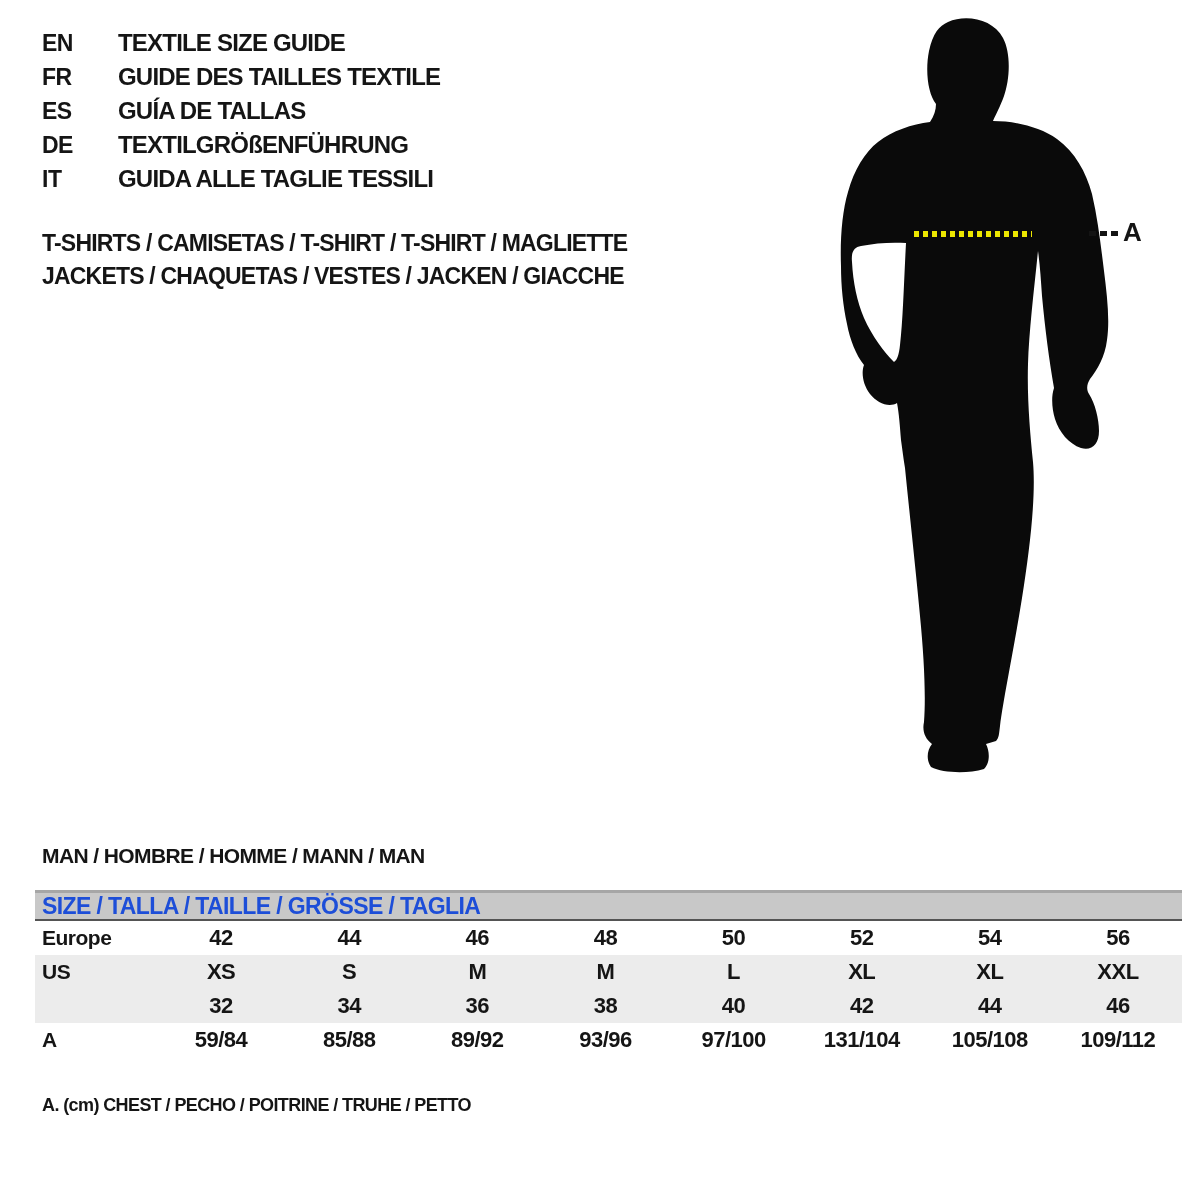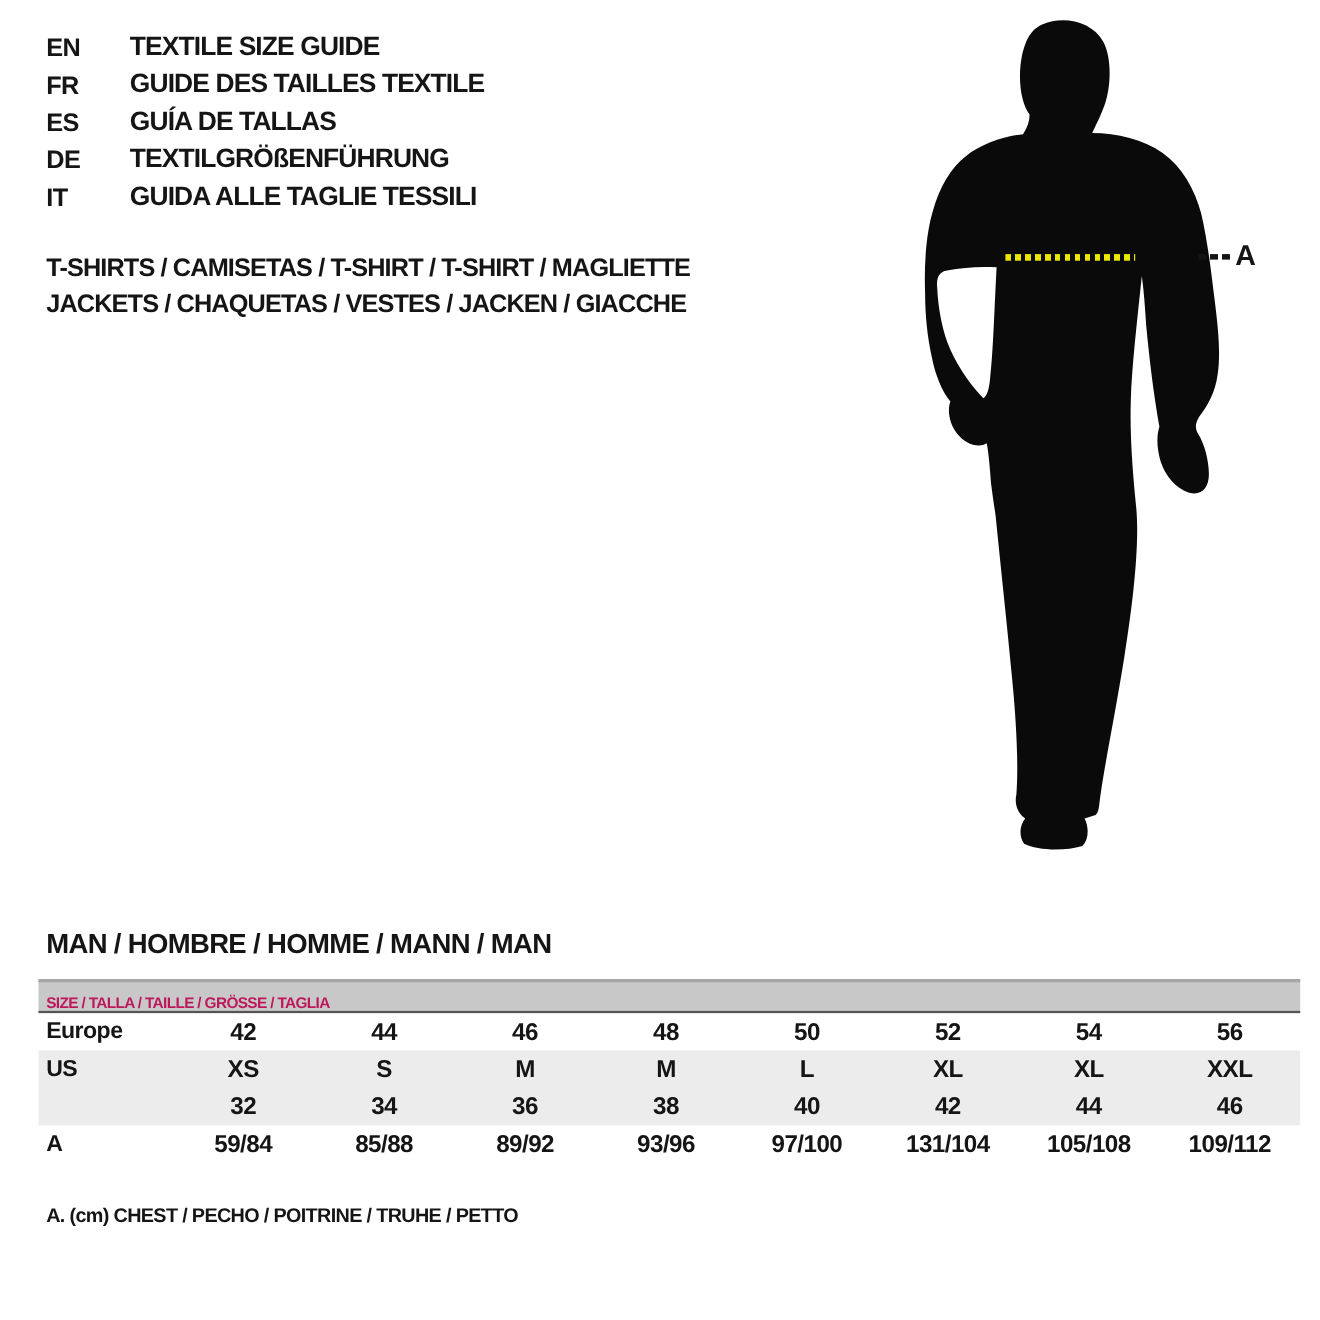--- a/index.html
+++ b/index.html
@@ -52,34 +52,34 @@
   }
   .measure-label {
     left: 1123px; top: 217px;
     font-weight: bold; font-size: 26px; letter-spacing: -0.5px;
     z-index: 3;
   }
 
   
   .section-heading {
     left: 42px; top: 844px;
-    font-weight: bold; font-size: 25px; letter-spacing: -0.6px; white-space: nowrap;
+    font-weight: bold; font-size: 21px; letter-spacing: -0.6px; white-space: nowrap;
   }
 
   
   .size-table { left: 35px; top: 890px; width: 1147px; }
   .table-header {
     height: 26px;
     background: #c8c8c8;
     border-top: 3px solid #a6a6a6;
     border-bottom: 2px solid #545454;
-    display: flex; align-items: flex-end;
+    display: flex; align-items: flex-start;
     padding-left: 7px;
-    font-weight: bold; font-size: 14px; letter-spacing: -0.6px;
-    color: #be185d;
+    font-weight: bold; font-size: 23px; letter-spacing: -0.6px;
+    color: #1d4ed8;
   }
   .t-row { display: flex; height: 34px; align-items: center; }
   .t-row.striped { background: #ececec; justify-content: space-between; }
   .row-label {
     width: 122px; flex: 0 0 122px;
     padding-left: 7px; box-sizing: border-box;
     font-weight: bold; font-size: 21px; letter-spacing: -0.5px;
   }
   .t-cell {
     flex: 1 1 0;

